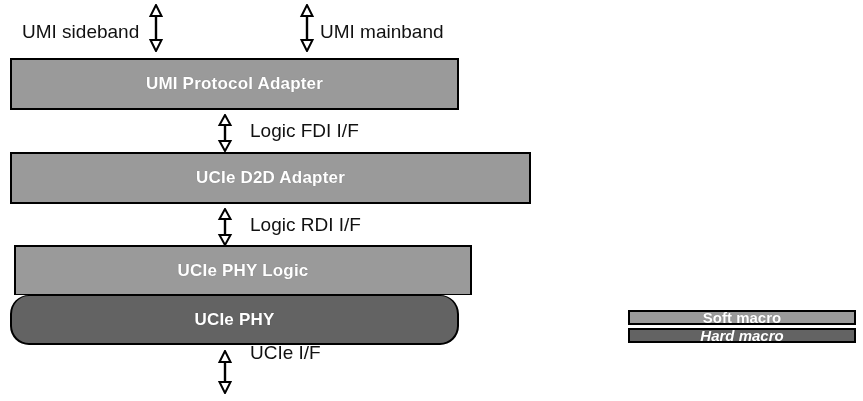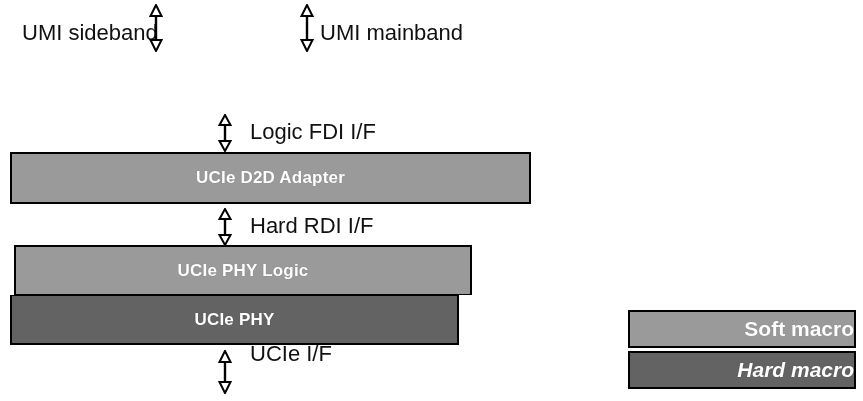--- a/index.html
+++ b/index.html
@@ -26,60 +26,60 @@
     display: flex;
     align-items: center;
     justify-content: center;
     color: #ffffff;
     font-weight: bold;
     font-size: 17px;
     letter-spacing: 0.2px;
     text-shadow: 0 0 1px rgba(0,0,0,0.25);
   }
   .block.soft { background: #9a9a9a; }
-  .block.hard { background: #636363; }
+  .block.hard { background: #636363; border-radius: 19px; }
 
   
   .block.joined-top    { border-bottom-width: 1px; }
   .block.joined-bottom { border-top-width: 1px; }
 
   
   .arrow {
     position: absolute;
   }
   .arrow svg { display: block; }
 
   
   .label {
     position: absolute;
-    font-size: 22px;
+    font-size: 19px;
     color: #111111;
     white-space: nowrap;
     line-height: 1;
   }
   .label.right-of  { text-align: left; }
   .label.left-of   { text-align: right; }
 
   
   #legend {
     position: absolute;
     left: 628px;
     top: 310px;
     width: 228px;
   }
   .legend-row {
     box-sizing: border-box;
     border: 2px solid #000000;
-    height: 38px;
+    height: 15px;
     display: flex;
     align-items: center;
-    justify-content: flex-end;
+    justify-content: center;
     color: #ffffff;
     font-weight: bold;
-    font-size: 21px;
+    font-size: 15px;
     text-shadow: 0 0 1px rgba(0,0,0,0.25);
   }
   .legend-row.soft { background: #9a9a9a; }
   .legend-row.hard { background: #636363; margin-top: 3px; font-style: italic; }
 </style>
 </head>
 <body>
 
 <div id="canvas">
 
@@ -96,20 +96,23 @@
   <div class="arrow" style="left:297px; top:4px;">
     <svg width="20" height="48" viewBox="0 0 20 48">
       <line x1="10" y1="8" x2="10" y2="40" stroke="#000" stroke-width="2.4"></line>
       <polygon points="10,1 4.5,12 15.5,12" fill="#ffffff" stroke="#000" stroke-width="2"></polygon>
       <polygon points="10,47 4.5,36 15.5,36" fill="#ffffff" stroke="#000" stroke-width="2"></polygon>
     </svg>
   </div>
 
   <div class="label right-of" style="left:320px; top:22px;text-align:center;">UMI mainband</div>
 
+  <div class="block soft" style="left:10px; top:58px; width:449px; height:52px;">
+    <span>UMI Protocol Adapter</span>
+  </div>
 
   <div class="arrow" style="left:215px; top:114px;">
     <svg width="20" height="38" viewBox="0 0 20 38">
       <line x1="10" y1="7" x2="10" y2="31" stroke="#000" stroke-width="2.4"></line>
       <polygon points="10,1 4.5,11 15.5,11" fill="#ffffff" stroke="#000" stroke-width="2"></polygon>
       <polygon points="10,37 4.5,27 15.5,27" fill="#ffffff" stroke="#000" stroke-width="2"></polygon>
     </svg>
   </div>
   <div class="label right-of" style="left:250px; top:121px;">Logic FDI I/F</div>
 
@@ -117,21 +120,21 @@
     <span>UCIe D2D Adapter</span>
   </div>
 
   <div class="arrow" style="left:215px; top:208px;">
     <svg width="20" height="38" viewBox="0 0 20 38">
       <line x1="10" y1="7" x2="10" y2="31" stroke="#000" stroke-width="2.4"></line>
       <polygon points="10,1 4.5,11 15.5,11" fill="#ffffff" stroke="#000" stroke-width="2"></polygon>
       <polygon points="10,37 4.5,27 15.5,27" fill="#ffffff" stroke="#000" stroke-width="2"></polygon>
     </svg>
   </div>
-  <div class="label right-of" style="left:250px; top:215px;">Hard RDI I/F</div>
+  <div class="label right-of" style="left:250px; top:215px;">Logic RDI I/F</div>
 
   <div class="block soft joined-top" style="left:14px; top:245px; width:458px; height:50px;">
     <span>UCIe PHY Logic</span>
   </div>
 
   <div class="block hard joined-bottom" style="left:10px; top:295px; width:449px; height:50px;">
     <span>UCIe PHY</span>
   </div>
 
   <div class="arrow" style="left:215px; top:350px;">

